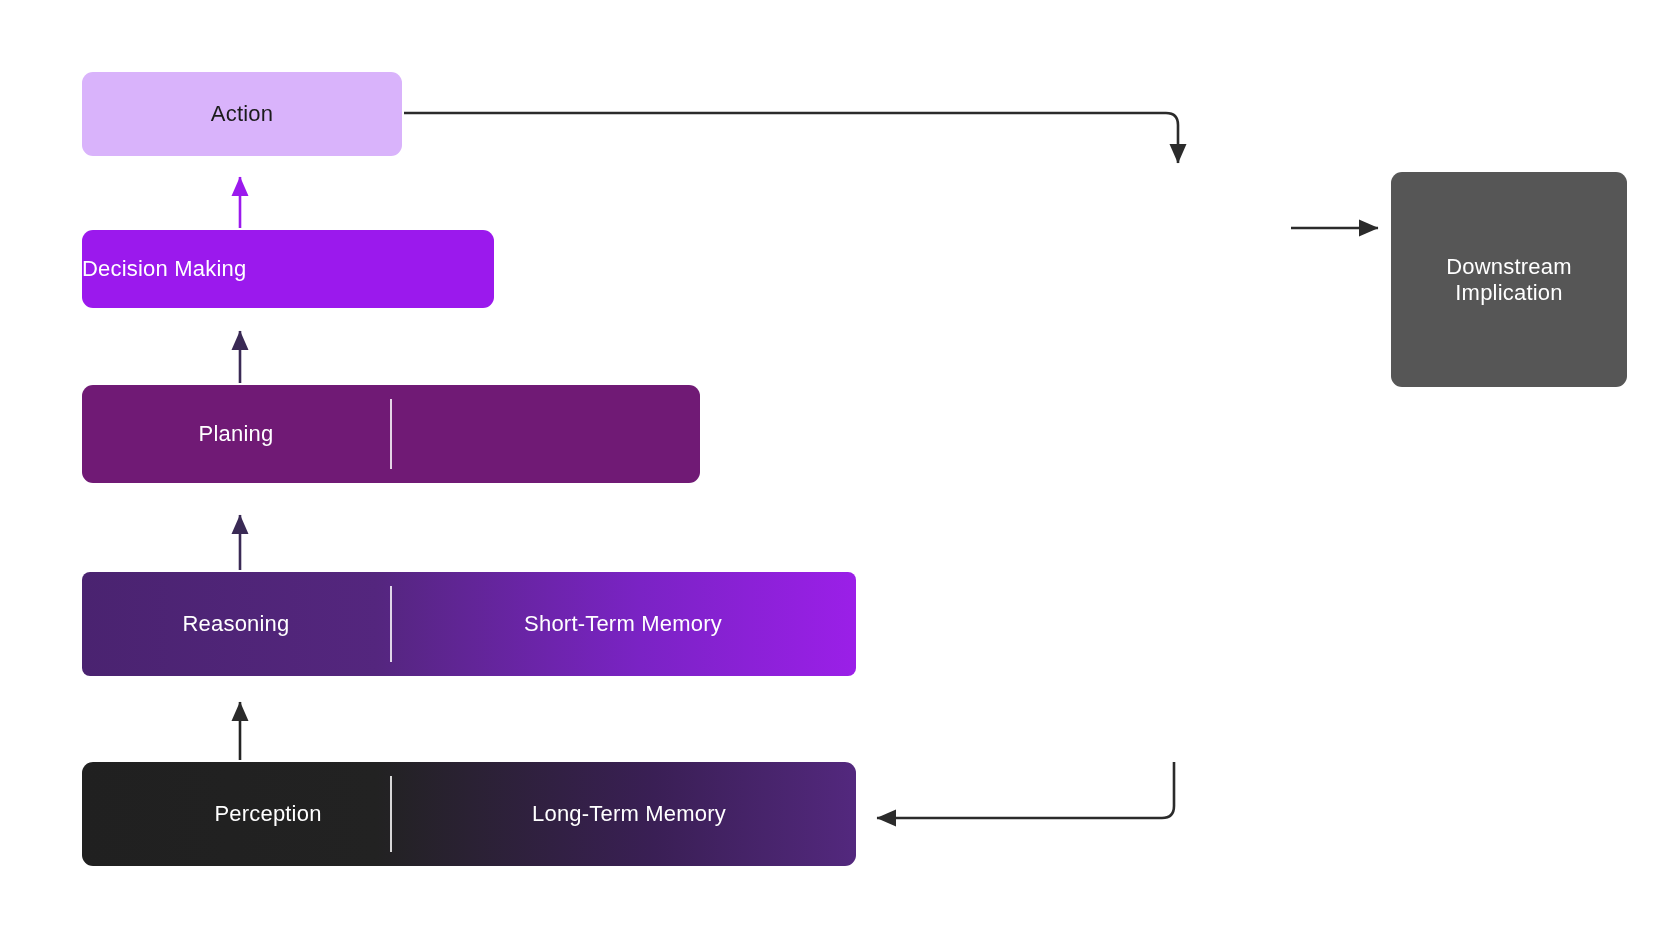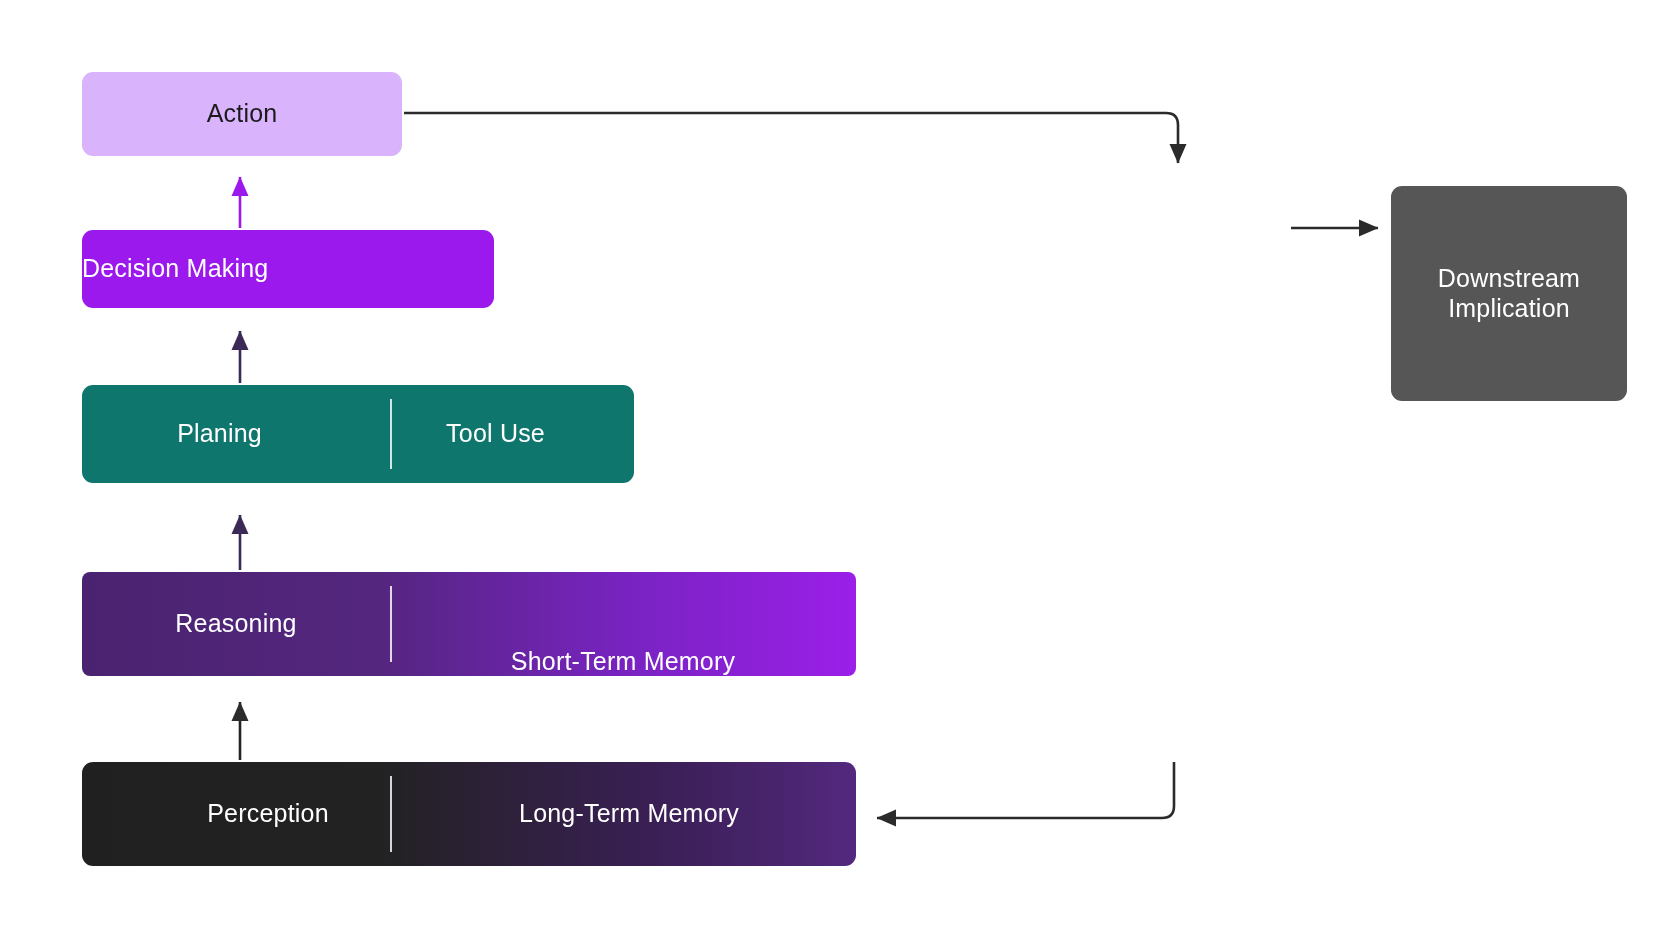--- a/index.html
+++ b/index.html
@@ -21,21 +21,21 @@
   }
   .node {
     position: absolute;
     box-sizing: border-box;
     border-radius: 11px;
     display: flex;
     align-items: center;
     overflow: hidden;
   }
   .node-label {
-    font-size: 25px;
+    font-size: 22px;
     line-height: 1.18;
     letter-spacing: 0.2px;
     white-space: pre-line;
     text-align: center;
   }
 
   
   #node-action {
     left: 82px;
     top: 72px;
@@ -77,38 +77,38 @@
     top: 14px;
     bottom: 14px;
     width: 2px;
     background: rgba(255,255,255,0.82);
   }
   .split .node-label { color: #ffffff; }
 
   #node-planning {
     left: 82px;
     top: 385px;
-    width: 552px;
+    width: 618px;
     height: 98px;
-    background: #0f766e;
+    background: #701a75;
   }
   #node-planning .half-left  { width: 308px; }
   #node-planning .half-right { width: 310px; }
   #node-planning .divider { left: 308px; }
 
   #node-reasoning {
     left: 82px;
     top: 572px;
     width: 774px;
     height: 104px;
     background: linear-gradient(90deg, #4a2370 0%, #54267e 38%, #7a23c4 72%, #9b1fe8 100%);
     border-radius: 8px;
   }
   #node-reasoning .half-left  { width: 308px; }
-  #node-reasoning .half-right { width: 466px; align-items: flex-end; }
+  #node-reasoning .half-right { width: 466px; }
   #node-reasoning .divider { left: 308px; }
 
   #node-perception {
     left: 82px;
     top: 762px;
     width: 774px;
     height: 104px;
     background: linear-gradient(90deg, #202020 0%, #222222 38%, #3a1f55 74%, #53287e 100%);
   }
   #node-perception .half-left  { width: 308px; padding-left: 32px; }
@@ -122,21 +122,21 @@
     width: 229px;
     height: 575px;
     background: #232323;
     justify-content: center;
   }
   #node-environment .node-label { color: #ffffff; }
 
   
   #node-downstream {
     left: 1391px;
-    top: 186px;
+    top: 172px;
     width: 236px;
     height: 215px;
     background: #565656;
     justify-content: center;
   }
   #node-downstream .node-label { color: #ffffff; }
 
   
   #connectors {
     position: absolute;
@@ -185,23 +185,20 @@
   </div>
 
   <div class="node" id="node-decision">
     <span class="node-label">Decision Making</span>
   </div>
 
   <div class="split" id="node-planning">
     <div class="half half-left">
       <span class="node-label">Planing</span>
     </div>
-    <div class="half half-right">
-      <span class="node-label">Tool Use</span>
-    </div>
     <div class="divider"></div>
   </div>
 
   <div class="split" id="node-reasoning">
     <div class="half half-left">
       <span class="node-label">Reasoning</span>
     </div>
     <div class="half half-right">
       <span class="node-label">Short-Term Memory</span>
     </div>

